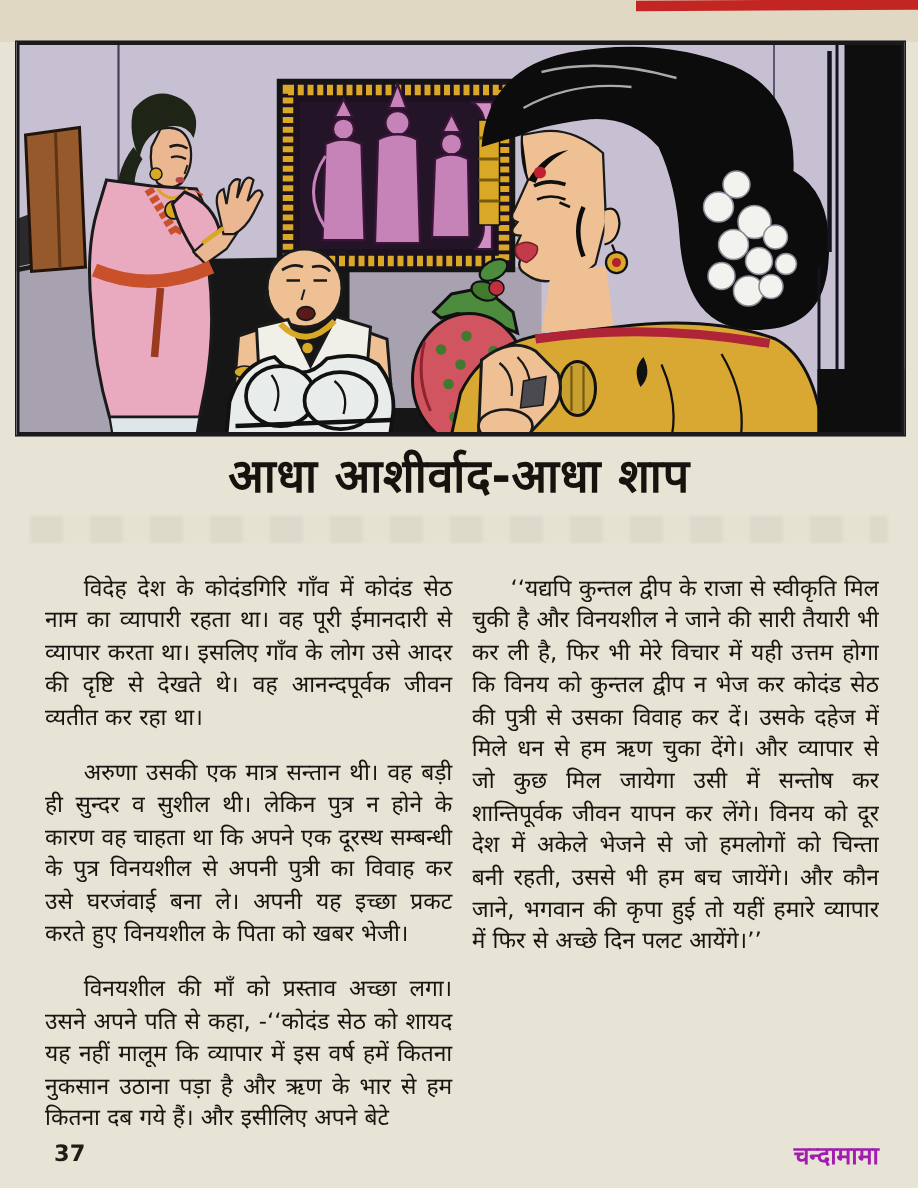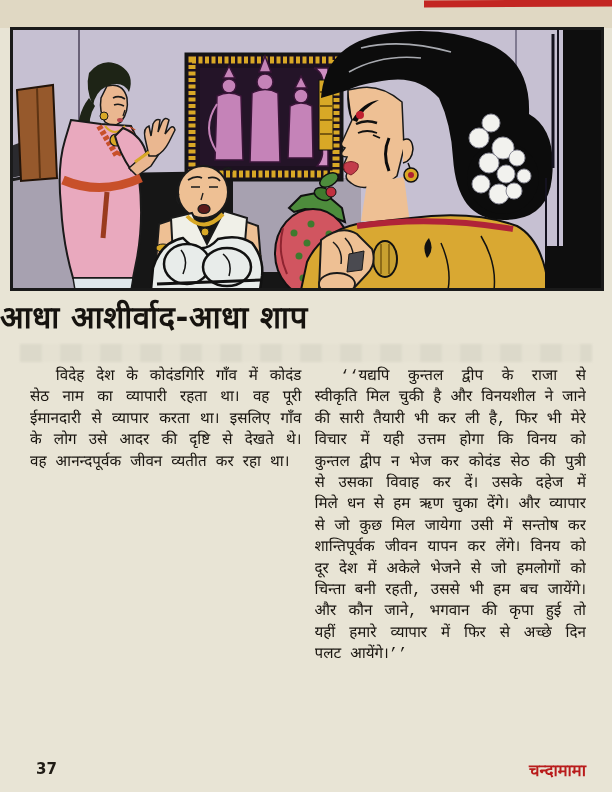--- a/index.html
+++ b/index.html
@@ -26,47 +26,47 @@
     background:#c6c0d2;
   }
   .illustration svg{display:block;}
   .ghost-strip{
     position:absolute;left:20px;top:344px;width:572px;height:18px;
     background:repeating-linear-gradient(90deg,rgba(120,130,110,0.10) 0 22px,rgba(120,130,110,0.02) 22px 40px);
     filter:blur(1px);
   }
   .title{
     position:absolute;left:0;top:295px;width:612px;
-    margin:0;text-align:left;
+    margin:0;text-align:center;
     font-size:31px;font-weight:bold;color:#16130f;
     letter-spacing:0.5px;
   }
   .columns{
     position:absolute;left:30px;top:366px;width:556px;height:394px;
     display:flex;gap:13px;overflow:hidden;
   }
   .col{
     width:272px;height:100%;
     text-align:justify;
     color:#18140f;
     font-size:15.2px;line-height:21.4px;
     overflow:hidden;
   }
-  .para{margin:0 0 5px 0;font-family:Liberation Mono, monospace;}
+  .para{margin:16px 0 5px 0;}
   .para.indent{text-indent:1.7em;}
   .footer{
     position:absolute;left:0;top:758px;width:612px;height:24px;
   }
   .page-num{
     position:absolute;left:36px;top:2px;
     font-size:15px;font-weight:bold;color:#201c16;
   }
   .mag-name{
     position:absolute;right:26px;top:0;
-    font-size:16.5px;font-weight:bold;color:#b91c1c;
+    font-size:16.5px;font-weight:bold;color:#a21caf;
   }
 </style>
 </head>
 <body>
 
 <div class="top-strip"></div>
 <div class="red-edge"></div>
 
 <div class="illustration">
   <svg width="592" height="262" viewBox="0 0 592 262" xmlns="http://www.w3.org/2000/svg">
@@ -230,20 +230,22 @@
   </svg>
 </div>
 
 <div class="ghost-strip"></div>
 
 <h1 class="title">आधा आशीर्वाद-आधा शाप</h1>
 
 <div class="columns">
   <div class="col">
     <p class="para indent">विदेह देश के कोदंडगिरि गाँव में कोदंड सेठ नाम का व्यापारी रहता था। वह पूरी ईमानदारी से व्यापार करता था। इसलिए गाँव के लोग उसे आदर की दृष्टि से देखते थे। वह आनन्दपूर्वक जीवन व्यतीत कर रहा था।</p>
+    <p class="para indent">अरुणा उसकी एक मात्र सन्तान थी। वह बड़ी ही सुन्दर व सुशील थी। लेकिन पुत्र न होने के कारण वह चाहता था कि अपने एक दूरस्थ सम्बन्धी के पुत्र विनयशील से अपनी पुत्री का विवाह कर उसे घरजंवाई बना ले। अपनी यह इच्छा प्रकट करते हुए विनयशील के पिता को खबर भेजी।</p>
+    <p class="para indent">विनयशील की माँ को प्रस्ताव अच्छा लगा। उसने अपने पति से कहा, -‘‘कोदंड सेठ को शायद यह नहीं मालूम कि व्यापार में इस वर्ष हमें कितना नुकसान उठाना पड़ा है और ऋण के भार से हम कितना दब गये हैं। और इसीलिए अपने बेटे</p>
   </div>
   <div class="col">
     <p class="para indent">‘‘यद्यपि कुन्तल द्वीप के राजा से स्वीकृति मिल चुकी है और विनयशील ने जाने की सारी तैयारी भी कर ली है, फिर भी मेरे विचार में यही उत्तम होगा कि विनय को कुन्तल द्वीप न भेज कर कोदंड सेठ की पुत्री से उसका विवाह कर दें। उसके दहेज में मिले धन से हम ऋण चुका देंगे। और व्यापार से जो कुछ मिल जायेगा उसी में सन्तोष कर शान्तिपूर्वक जीवन यापन कर लेंगे। विनय को दूर देश में अकेले भेजने से जो हमलोगों को चिन्ता बनी रहती, उससे भी हम बच जायेंगे। और कौन जाने, भगवान की कृपा हुई तो यहीं हमारे व्यापार में फिर से अच्छे दिन पलट आयेंगे।’’</p>
   </div>
 </div>
 
 <div class="footer">
   <span class="page-num">37</span>
   <span class="mag-name">चन्दामामा</span>
 </div>

